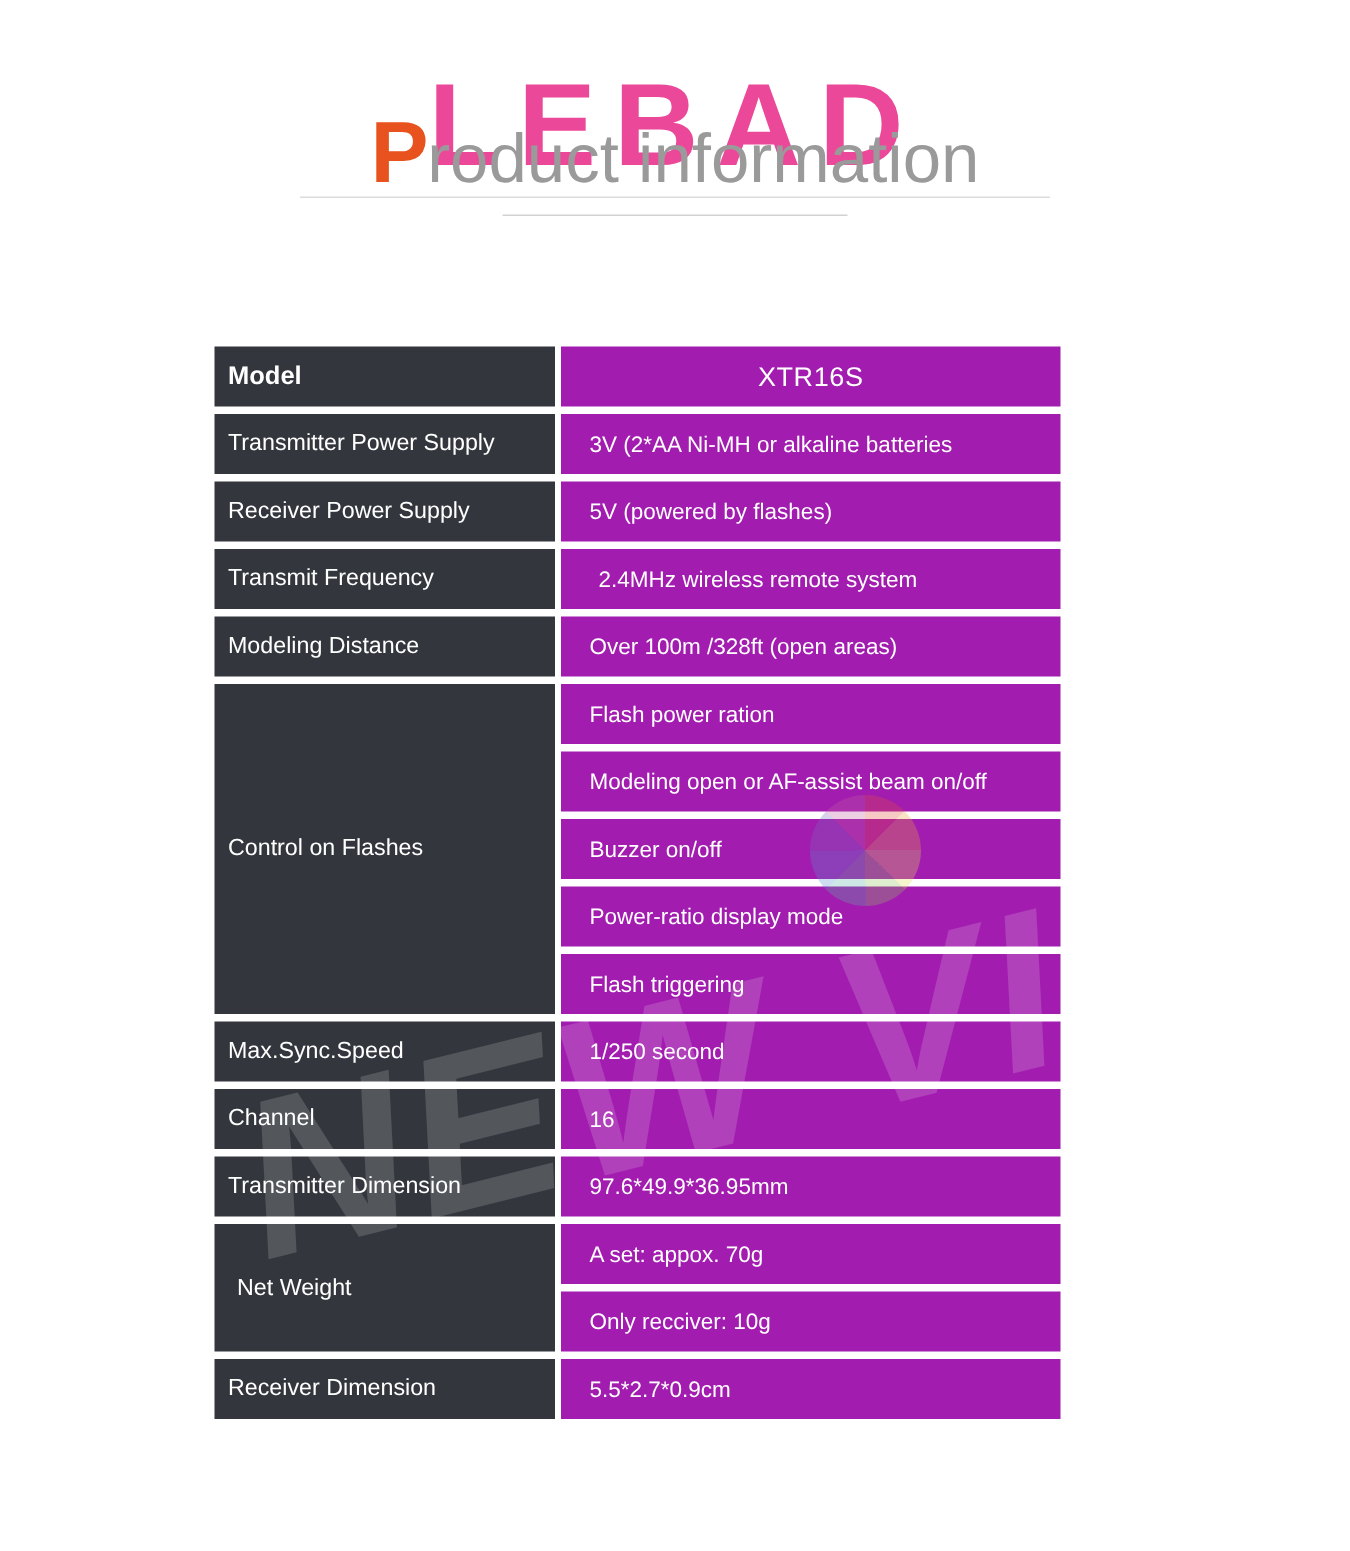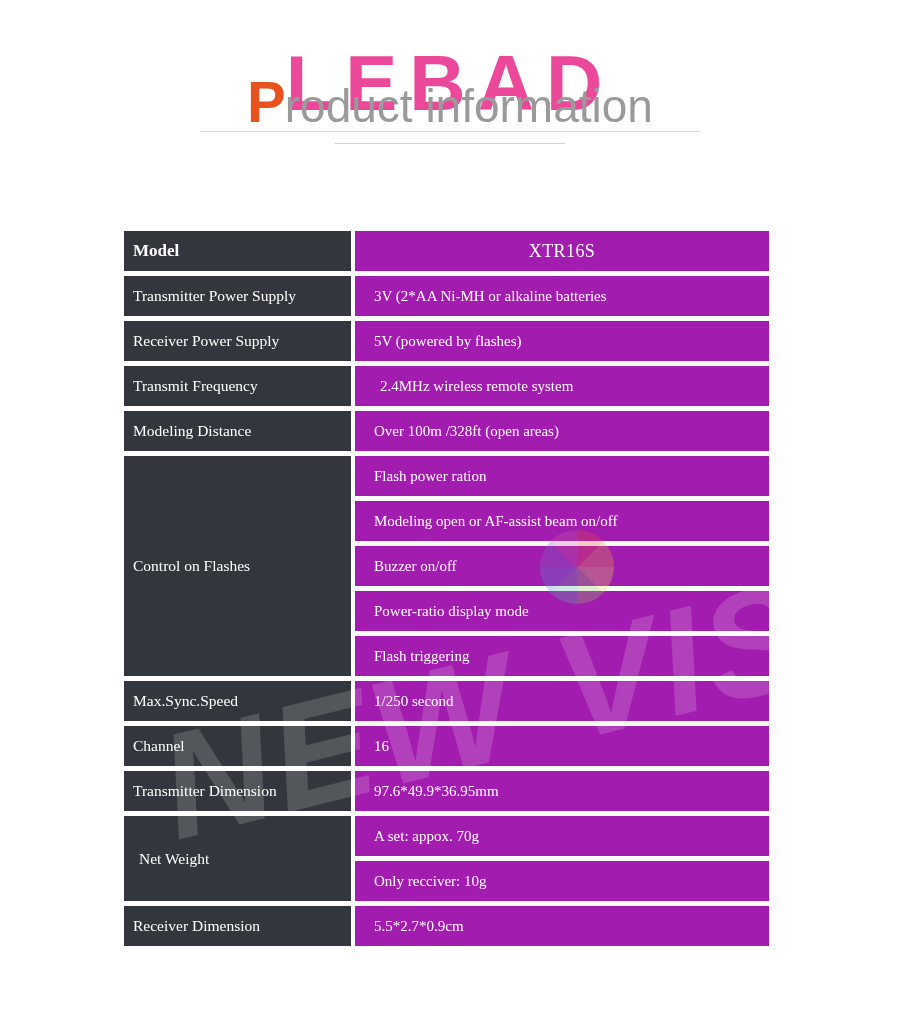--- a/index.html
+++ b/index.html
@@ -117,25 +117,24 @@
         #8fc45c 135deg 180deg,
         #5ab5a8 180deg 225deg,
         #5a8fd0 225deg 270deg,
         #7a6bbd 270deg 315deg,
         #c05fa0 315deg 360deg);
   }
 
   
   .table {
     position: absolute;
-    left: 124px;
+    left: 143px;
     top: 231px;
-    width: 645px;
+    width: 564px;
     z-index: 2;
-    font-family: Liberation Serif, serif;
   }
   .row {
     display: flex;
     align-items: stretch;
     margin-bottom: 5px;
   }
   .label-cell {
     width: 227px;
     flex: 0 0 227px;
     background: #33373d;

